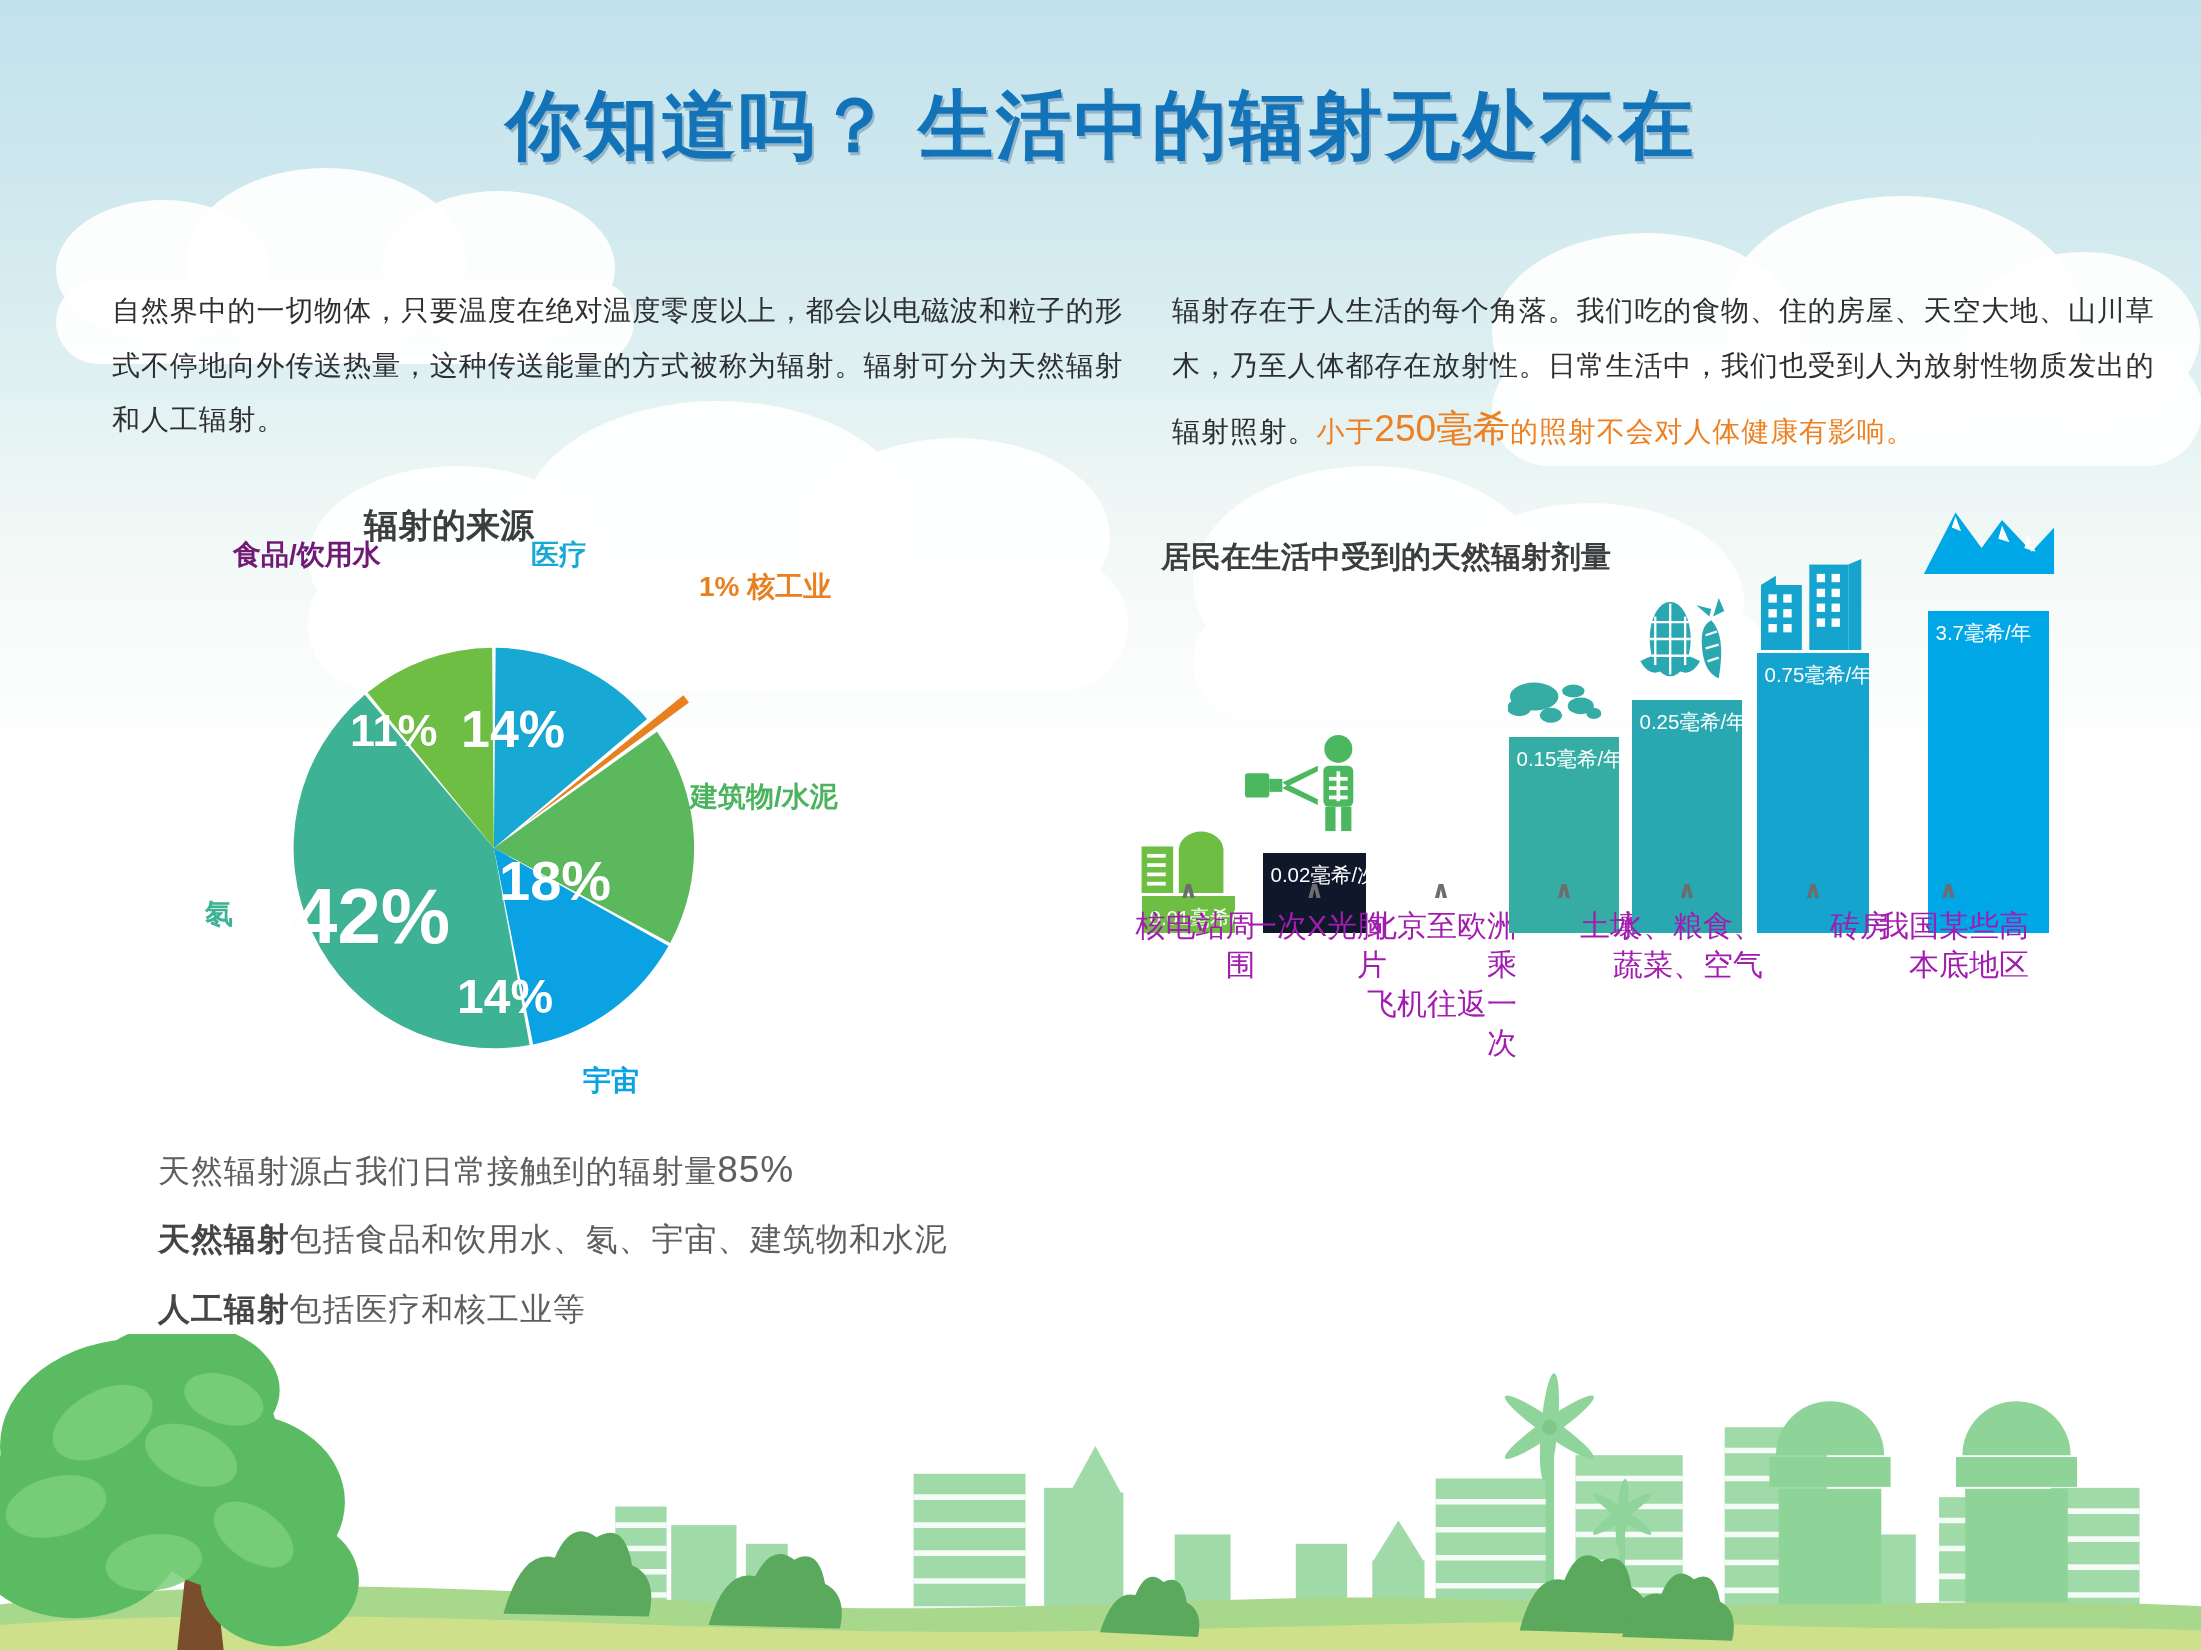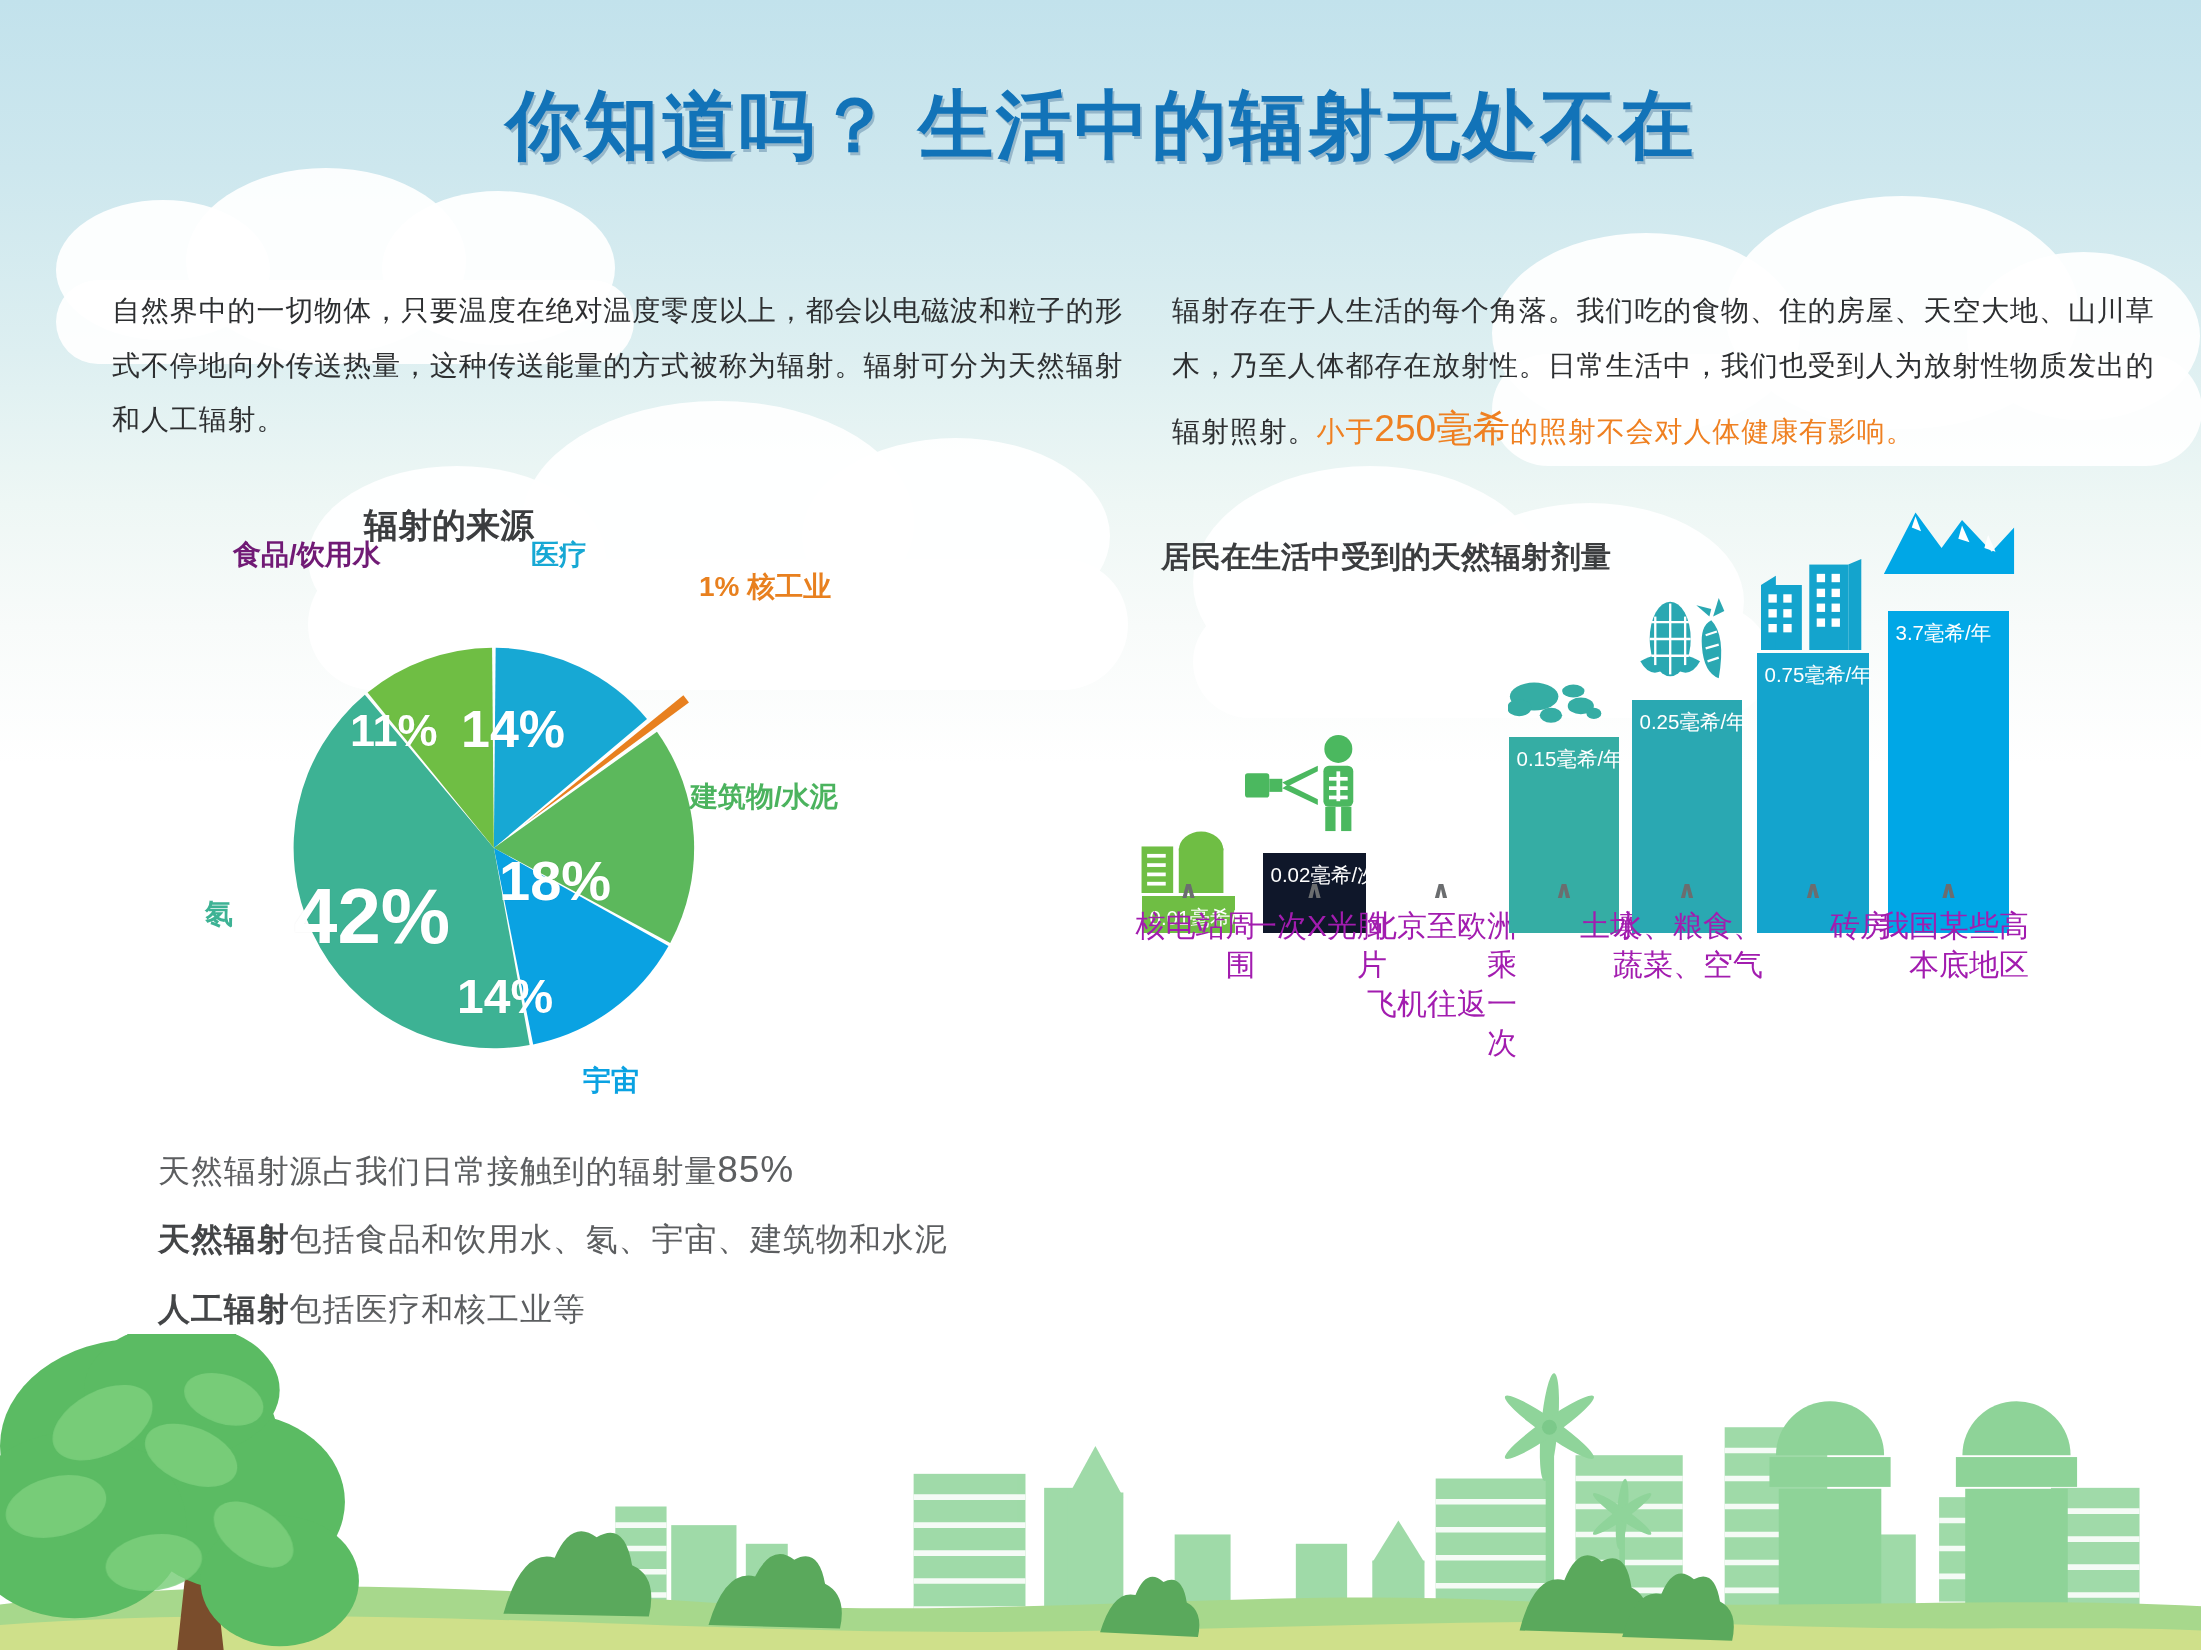--- a/index.html
+++ b/index.html
@@ -253,21 +253,21 @@
          <rect x="64" y="48" width="9" height="9"></rect>
               <rect x="80" y="48" width="9" height="9"></rect>
          <rect x="64" y="64" width="9" height="9"></rect>
               <rect x="80" y="64" width="9" height="9"></rect>
        </g>
      </g>
         </svg></div>
     </div>
     <div class="caret" style="left: 615px; width: 112px; top: 337px;">∧</div>
     <div class="barcap" style="left: 595px; width: 153px; top: 365px;">砖房</div>
-    <div class="barcol" style="left: 746px; width: 121px; height: 356px;">
+    <div class="barcol" style="left: 786px; width: 121px; height: 356px;">
       <div class="bar" style="height: 322px; background: rgb(0, 167, 230);">
         <div class="barval">3.7毫希/年</div>
       </div>
       <div class="baricon"><svg width="131" height="67" viewBox="0 0 140 72">
           <g fill="#00a7e6">
        <polygon points="0,72 34,6 62,44 84,14 116,48 140,22 140,72"></polygon>
        <g fill="#ffffff">
          <polygon points="34,10 40,26 30,22"></polygon>
               <polygon points="84,20 92,38 80,34"></polygon>
          <polygon points="112,30 120,48 108,44"></polygon>

